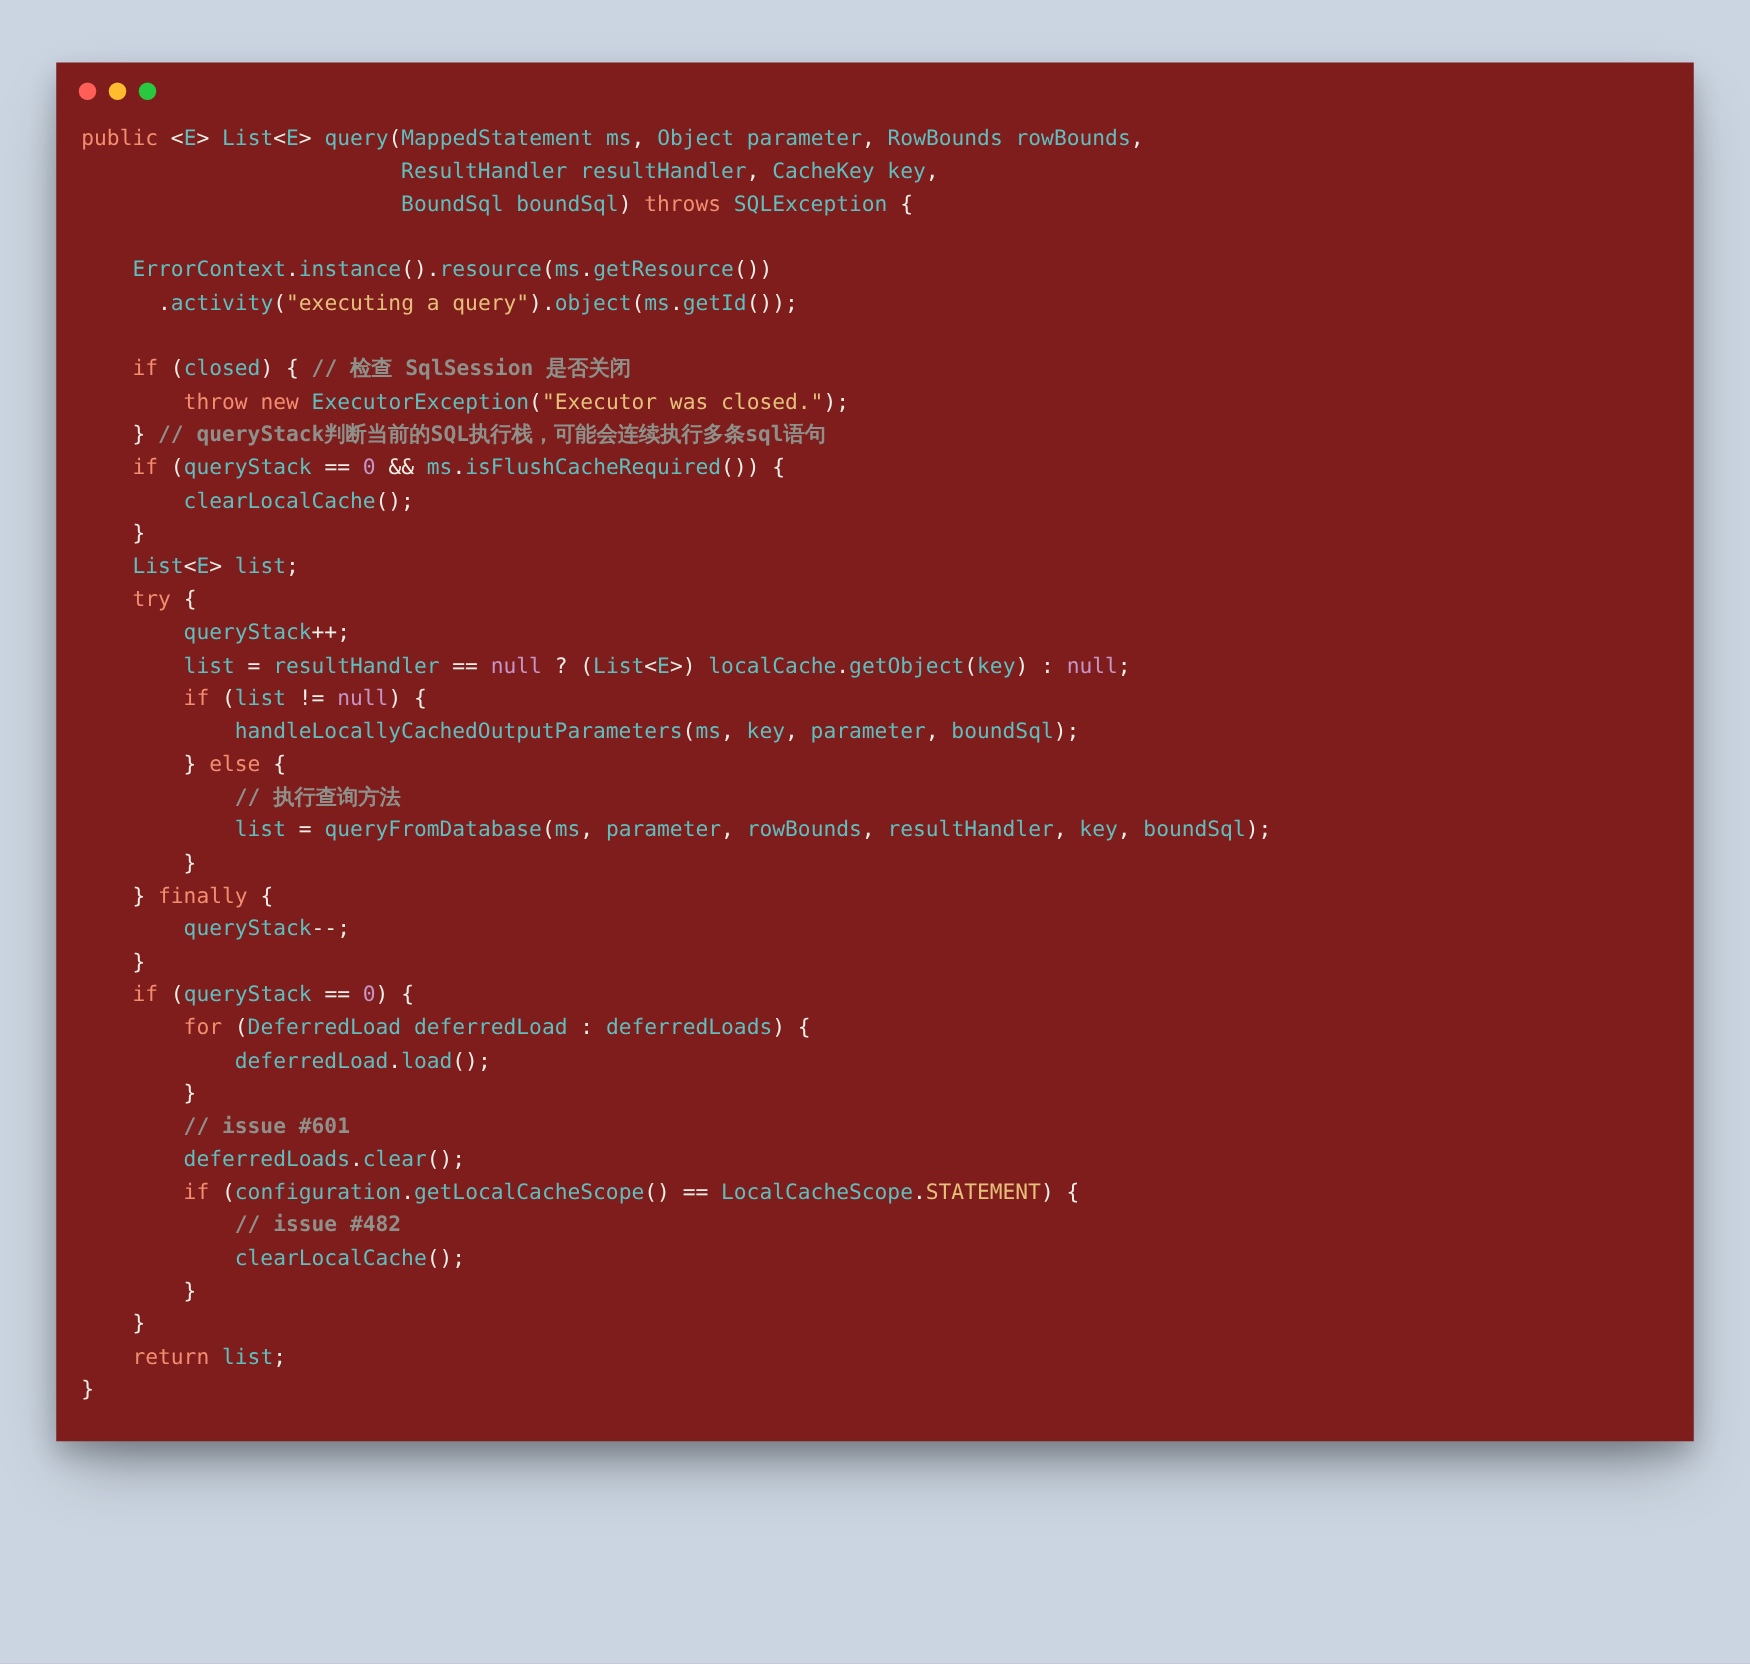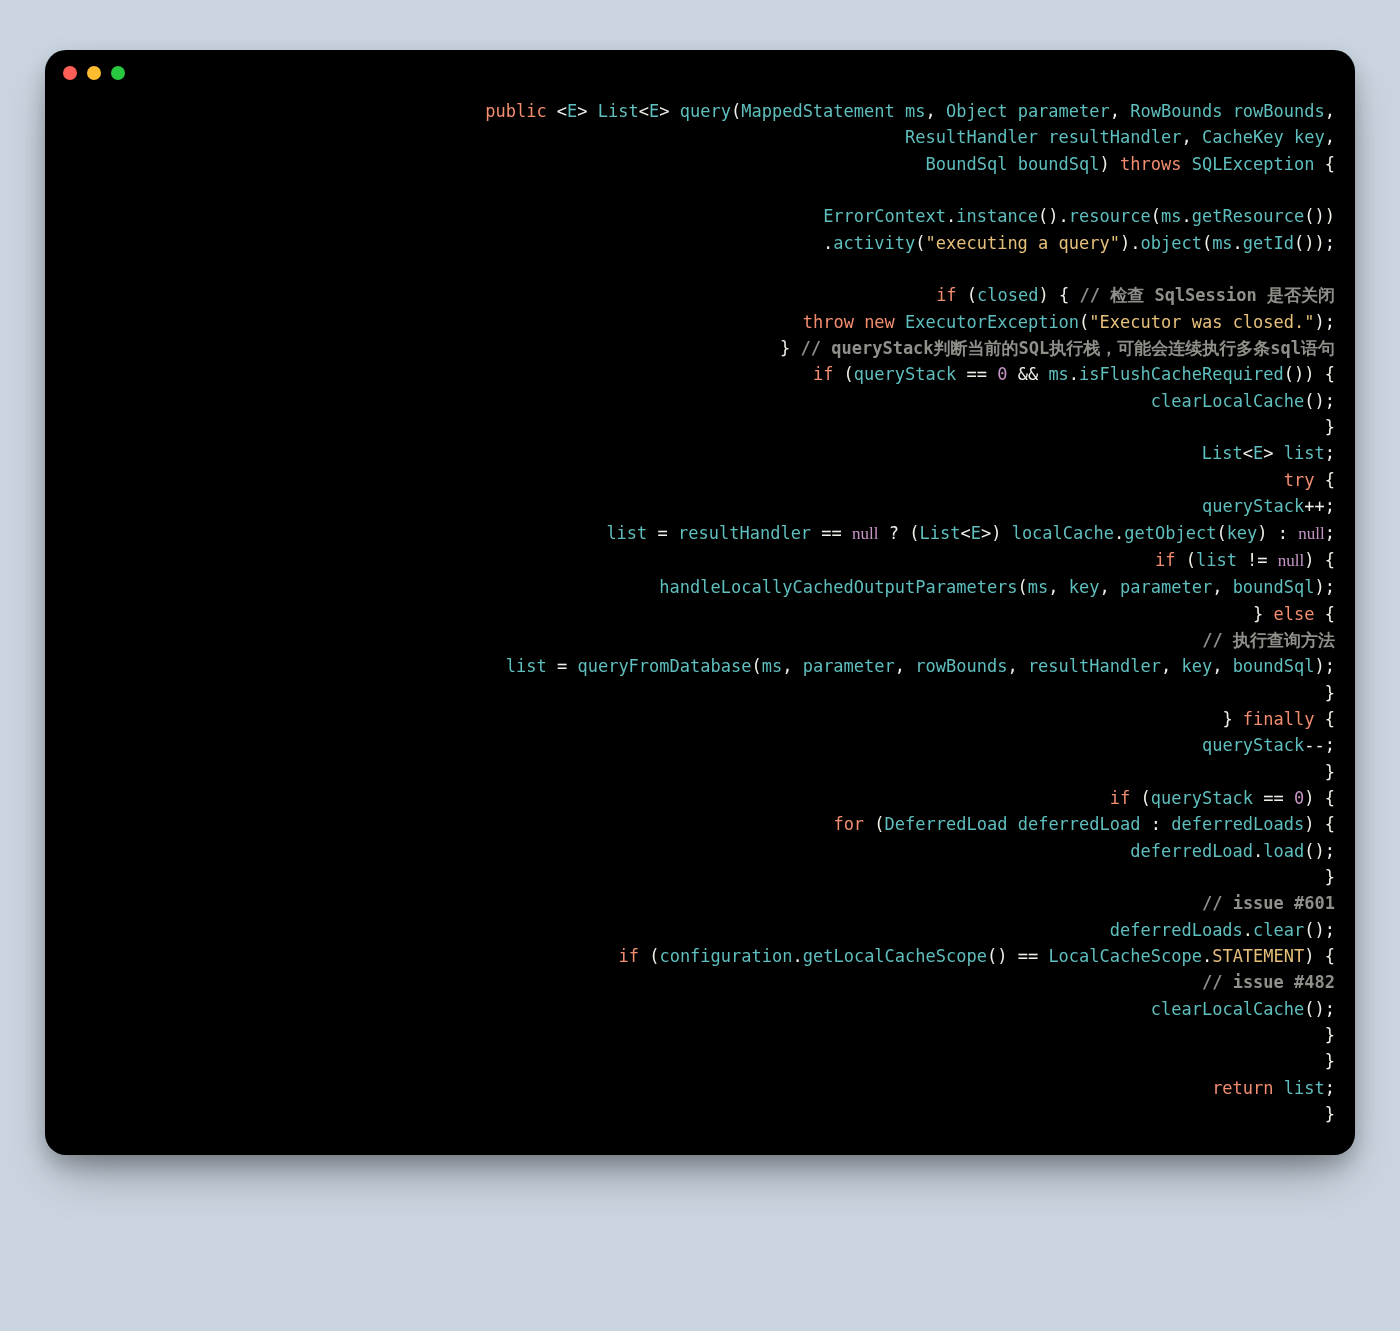--- a/index.html
+++ b/index.html
@@ -6,25 +6,24 @@
   body{
     min-height:100vh;
     padding:50px 45px 70px 45px;
     box-sizing:border-box;
     font-family:ui-monospace,SFMono-Regular,Menlo,Monaco,Consolas,monospace;
   }
   .window{
     width:100%;
     max-width:1310px;
     margin:0 auto;
-    background:#000000;
-    border-radius:21px;
+    background:#7f1d1d;
+    border-radius:0;
     box-shadow:0 25px 50px -12px rgba(0,0,0,.35), 0 10px 20px rgba(0,0,0,.2);
     overflow:hidden;
-    text-align:right;
   }
   .titlebar{
     display:flex;
     align-items:center;
     gap:10px;
     padding:16px 18px 6px 18px;
   }
   .dot{
     width:14px;height:14px;border-radius:50%;
   }
@@ -41,21 +40,21 @@
   }
   
   .kw{color:#f38d70;}          
   .type{color:#5fbfbf;}         
   .var{color:#5fbfbf;}         
   .fn{color:#5fbfbf;}
   .num{color:#c695c6;}
   .str{color:#e6c07b;}
   .cmt{color:#8f908a;font-weight:bold;}
   .white{color:#efefe8;}
-  .null{color:#c695c6;font-family:Liberation Serif, serif;}
+  .null{color:#c695c6;}
   .lc{color:#e6c07b;}          
 </style>
 </head>
 <body>
 
 <div class="window">
   <div class="titlebar">
     <span class="dot red"></span>
     <span class="dot yellow"></span>
     <span class="dot green"></span>

